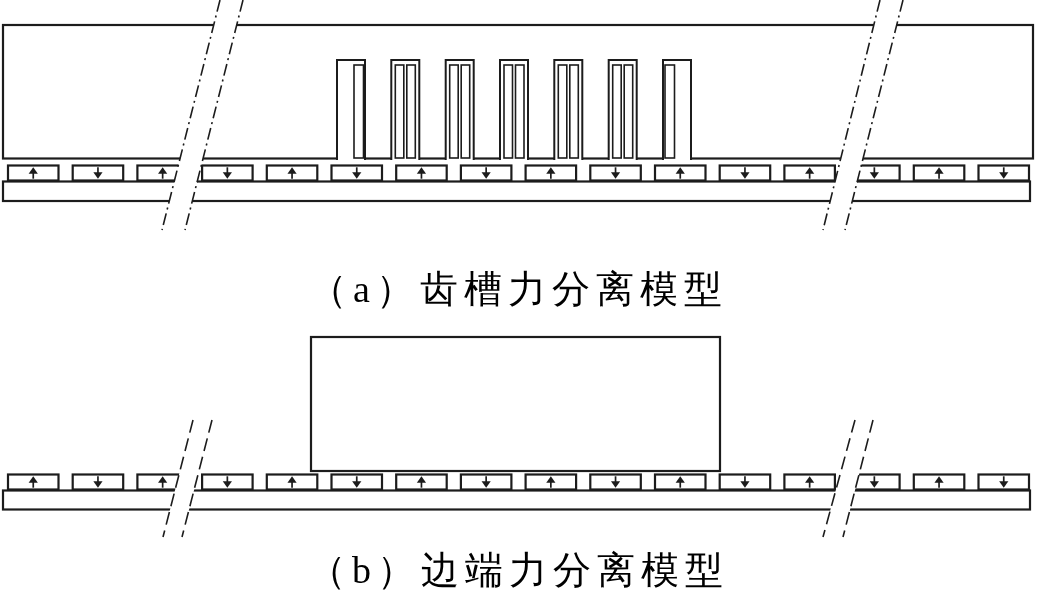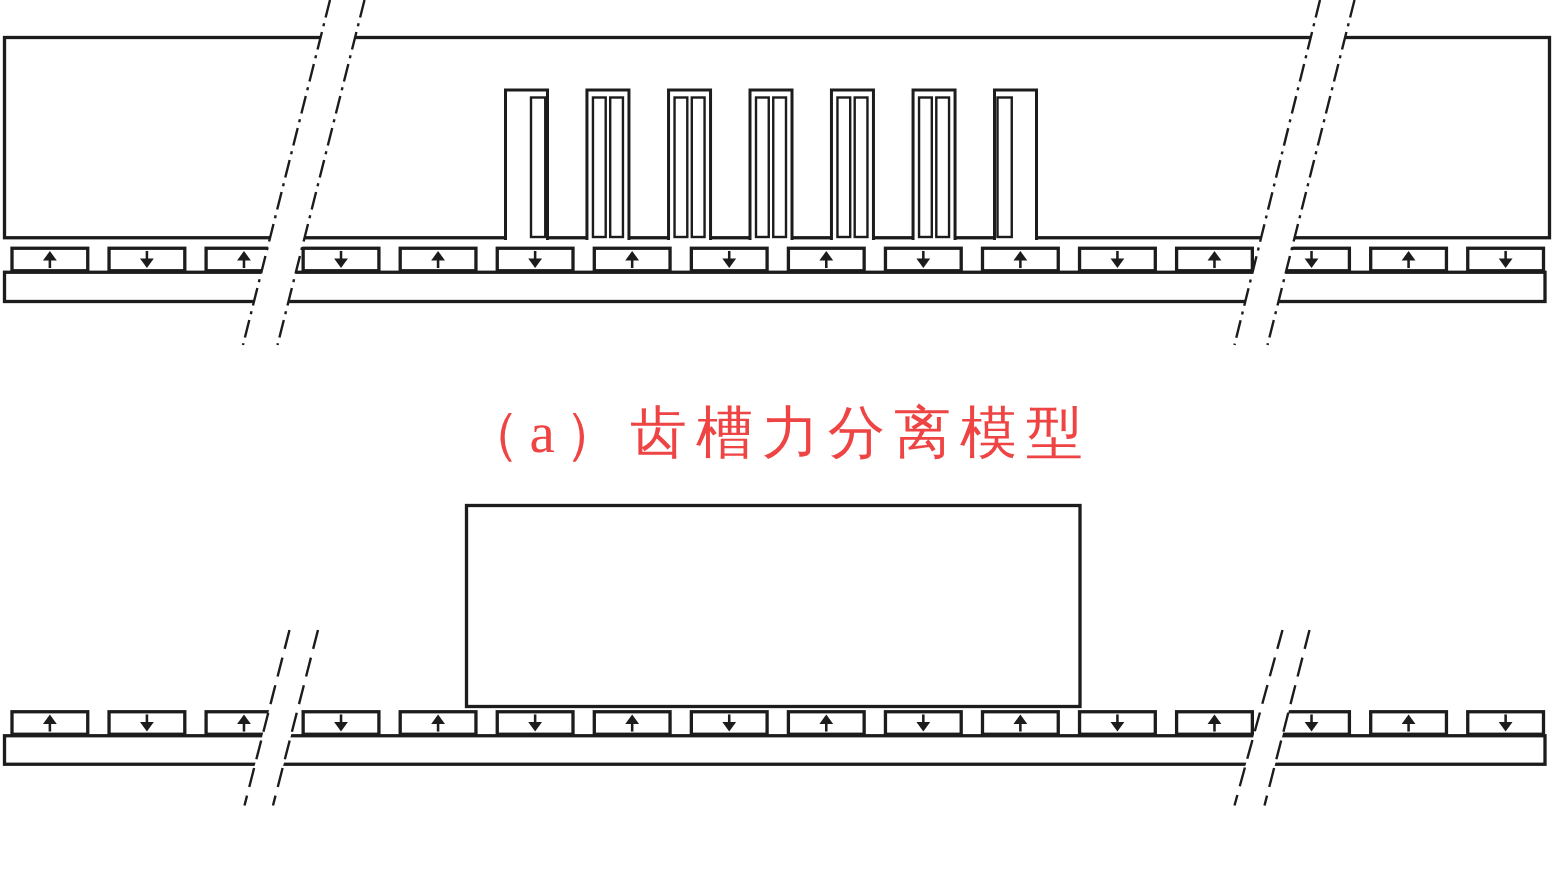--- a/index.html
+++ b/index.html
@@ -9,21 +9,21 @@
     background:#fff;
     overflow:hidden;
     font-family:"Liberation Serif","DejaVu Serif",serif;
   }
   .stage svg{position:absolute;left:0;top:0;}
   .caption{
     position:absolute;left:0;width:100%;
     text-align:center;
     font-size:38px;
     letter-spacing:6px;
-    color:#ef4444;
+    color:#000000;
     white-space:nowrap;
     line-height:1.05;
   }
   #cap-a{top:270px;}
   #cap-b{top:551px;}
 </style>
 </head>
 <body>
 
 <div class="stage">
@@ -164,13 +164,14 @@
         <rect x="311" y="337" width="409" height="134" fill="#fff" stroke="#1c1c1c" stroke-width="2.2"></rect>
         <polygon points="193,420 212,420 182,537 163,537" fill="#fff"></polygon>
         <line x1="193" y1="420" x2="163" y2="537" stroke="#1c1c1c" stroke-width="1.6" stroke-dasharray="13 6" stroke-linecap="butt"></line>
         <line x1="212" y1="420" x2="182" y2="537" stroke="#1c1c1c" stroke-width="1.6" stroke-dasharray="13 6" stroke-linecap="butt"></line>
         <polygon points="855,420 873,420 843,537 823,537" fill="#fff"></polygon>
         <line x1="855" y1="420" x2="823" y2="537" stroke="#1c1c1c" stroke-width="1.6" stroke-dasharray="13 6" stroke-linecap="butt"></line>
         <line x1="873" y1="420" x2="843" y2="537" stroke="#1c1c1c" stroke-width="1.6" stroke-dasharray="13 6" stroke-linecap="butt"></line>
       </g>
     </svg>
   <div class="caption" id="cap-a">（a）齿槽力分离模型</div>
+  <div class="caption" id="cap-b">（b）边端力分离模型</div>
 </div>
 
 </body></html>

